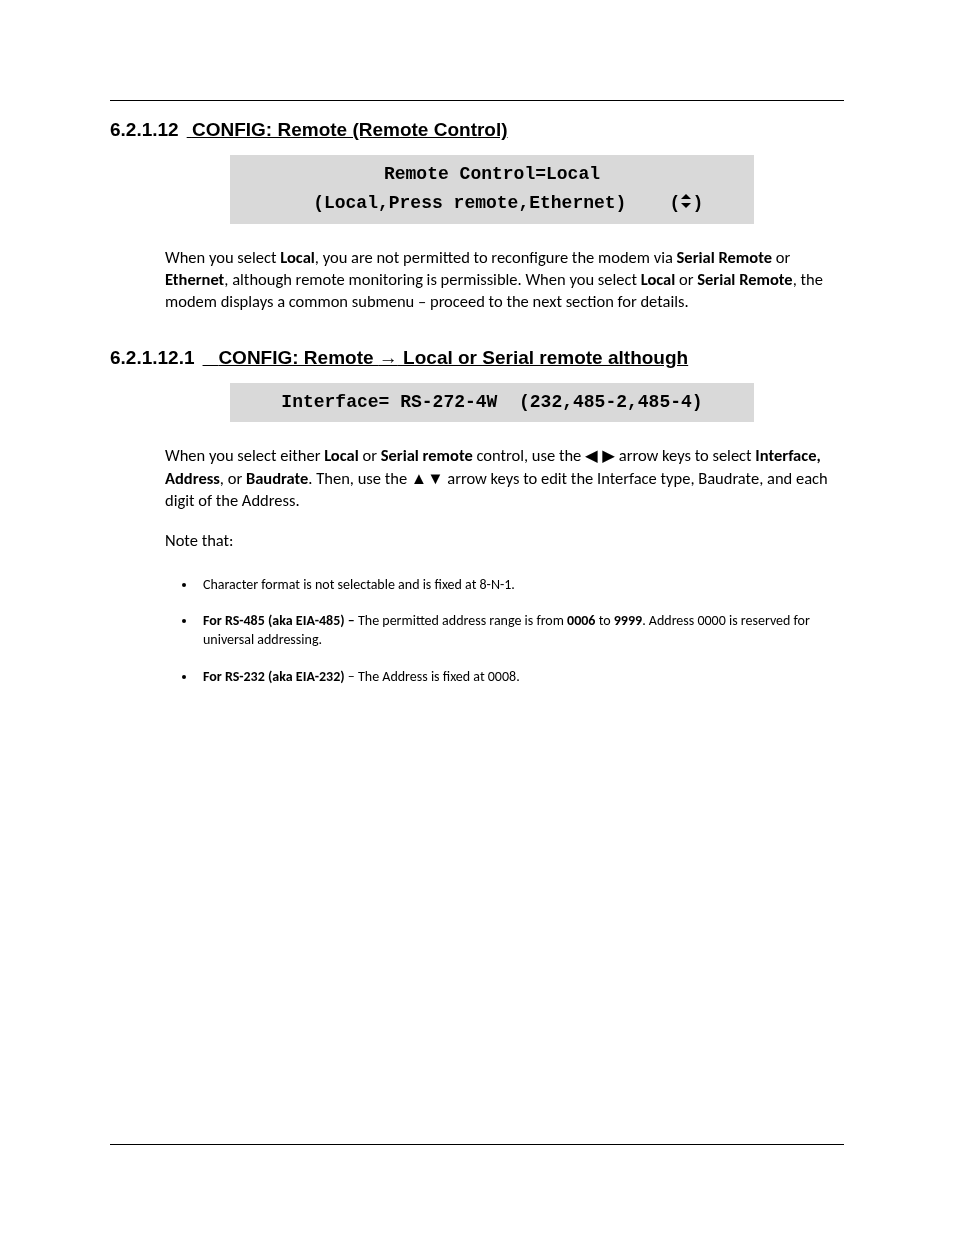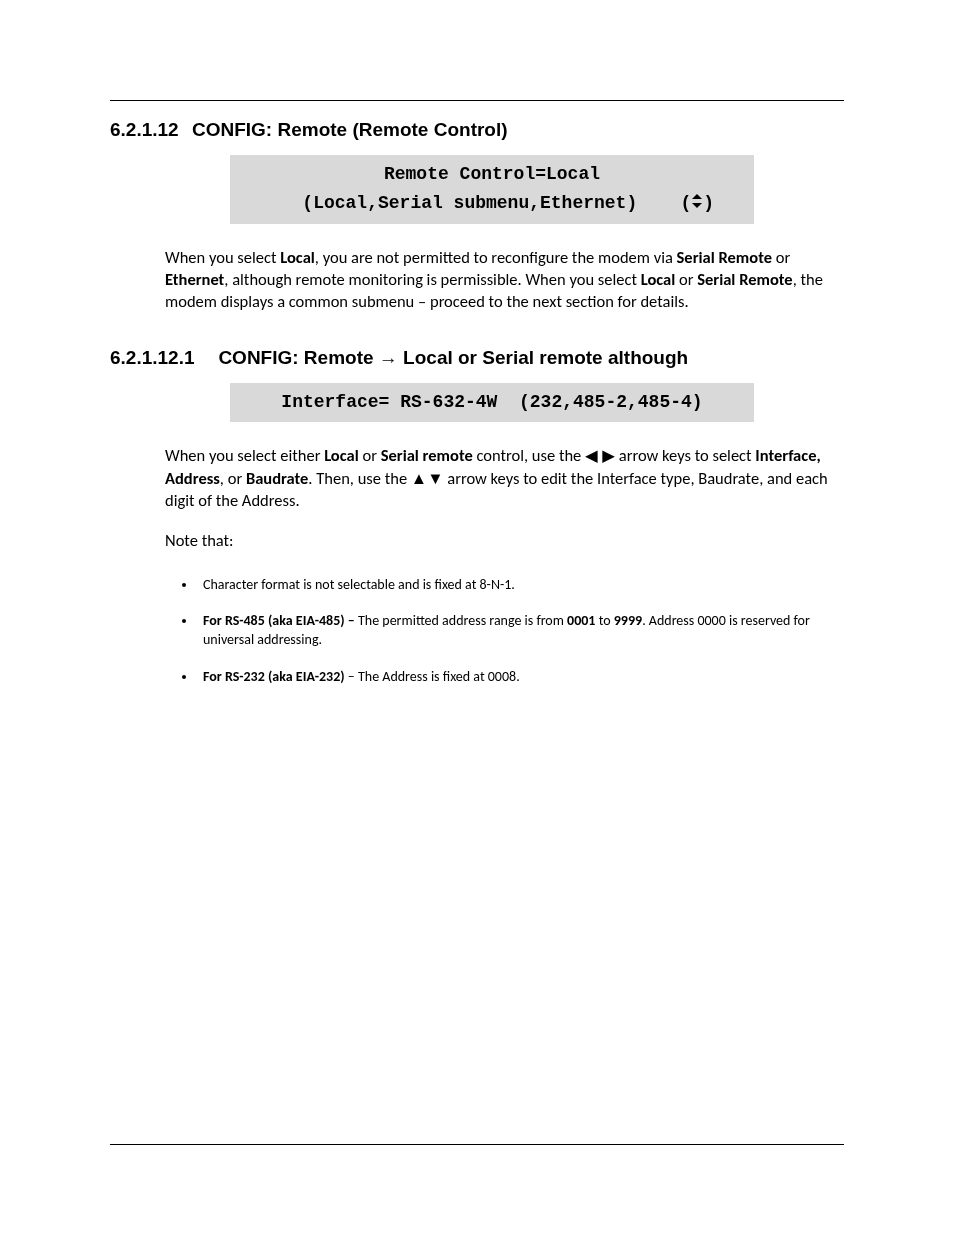--- a/index.html
+++ b/index.html
@@ -25,20 +25,21 @@
     left: 110px;
     right: 110px;
     bottom: 90px;
     border-top: 1px solid #000;
   }
   h2.section {
     font-family: Arial, Helvetica, sans-serif;
     font-weight: bold;
     font-size: 19px;
     margin: 0 0 14px 0;
+    text-decoration: underline;
   }
   h2.section .secnum {
     display: inline-block;
     margin-right: 8px;
   }
   .lcd {
     background: #d9d9d9;
     font-family: "Courier New", monospace;
     font-weight: bold;
     font-size: 18px;
@@ -81,49 +82,49 @@
 <body>
 
 <div class="page">
   <div class="rule-top"></div>
 
   <h2 class="section">
     <span class="secnum">6.2.1.12</span>
     <span>CONFIG: Remote (Remote Control)</span>
   </h2>
 
-  <div class="lcd"><span class="row">Remote Control=Local</span><span class="row"><span>   (Local,Serial submenu,Ethernet)    (</span><span class="lcd-icons"><svg width="12" height="14" viewBox="0 0 12 14">
+  <div class="lcd"><span class="row">Remote Control=Local</span><span class="row"><span>   (Local,Press remote,Ethernet)    (</span><span class="lcd-icons"><svg width="12" height="14" viewBox="0 0 12 14">
             <polygon points="6,0 11,5 1,5" fill="#000"></polygon>
             <polygon points="6,14 11,9 1,9" fill="#000"></polygon>
           </svg></span><span>)</span></span></div>
 
 
   <p class="body">
     <span>When you select </span><span class="b">Local</span><span>, you are not permitted to reconfigure the modem via </span><span class="b">Serial Remote</span><span> or </span><span class="b">Ethernet</span><span>, although remote monitoring is permissible. When you select </span><span class="b">Local</span><span> or </span><span class="b">Serial Remote</span><span>, the modem displays a common submenu – proceed to the next section for details.</span>
   </p>
 
   <div class="subsection-gap"></div>
 
   <h2 class="section">
     <span class="secnum">6.2.1.12.1</span>&nbsp;&nbsp;
     <span>CONFIG: Remote </span><span>→</span><span> Local or Serial remote although</span>
   </h2>
 
-  <div class="lcd"><span class="row">Interface= RS-632-4W  (232,485-2,485-4)</span></div>
+  <div class="lcd"><span class="row">Interface= RS-272-4W  (232,485-2,485-4)</span></div>
 
   <p class="body">
     <span>When you select either </span><span class="b">Local</span><span> or </span><span class="b">Serial remote</span><span> control, use the </span><span class="arrow">◀ ▶</span><span> arrow keys to select </span><span class="b">Interface, Address</span><span>, or </span><span class="b">Baudrate</span><span>. Then, use the </span><span class="arrow">▲▼</span><span> arrow keys to edit the Interface type, Baudrate, and each digit of the Address.</span>
   </p>
 
   <p class="body tight">Note that:</p>
 
   <ul class="body">
     <li>Character format is not selectable and is fixed at 8-N-1.</li>
     <li>
-      <span class="b">For RS-485 (aka EIA-485) – </span><span>The permitted address range is from </span><span class="b">0001</span><span> to </span><span class="b">9999</span><span>. Address 0000 is reserved for universal addressing.</span>
+      <span class="b">For RS-485 (aka EIA-485) – </span><span>The permitted address range is from </span><span class="b">0006</span><span> to </span><span class="b">9999</span><span>. Address 0000 is reserved for universal addressing.</span>
     </li>
     <li>
       <span class="b">For RS-232 (aka EIA-232) </span><span> – The Address is fixed at 0008.</span>
     </li>
   </ul>
 
   <div class="rule-bottom"></div>
 </div>
 
 </body></html>

